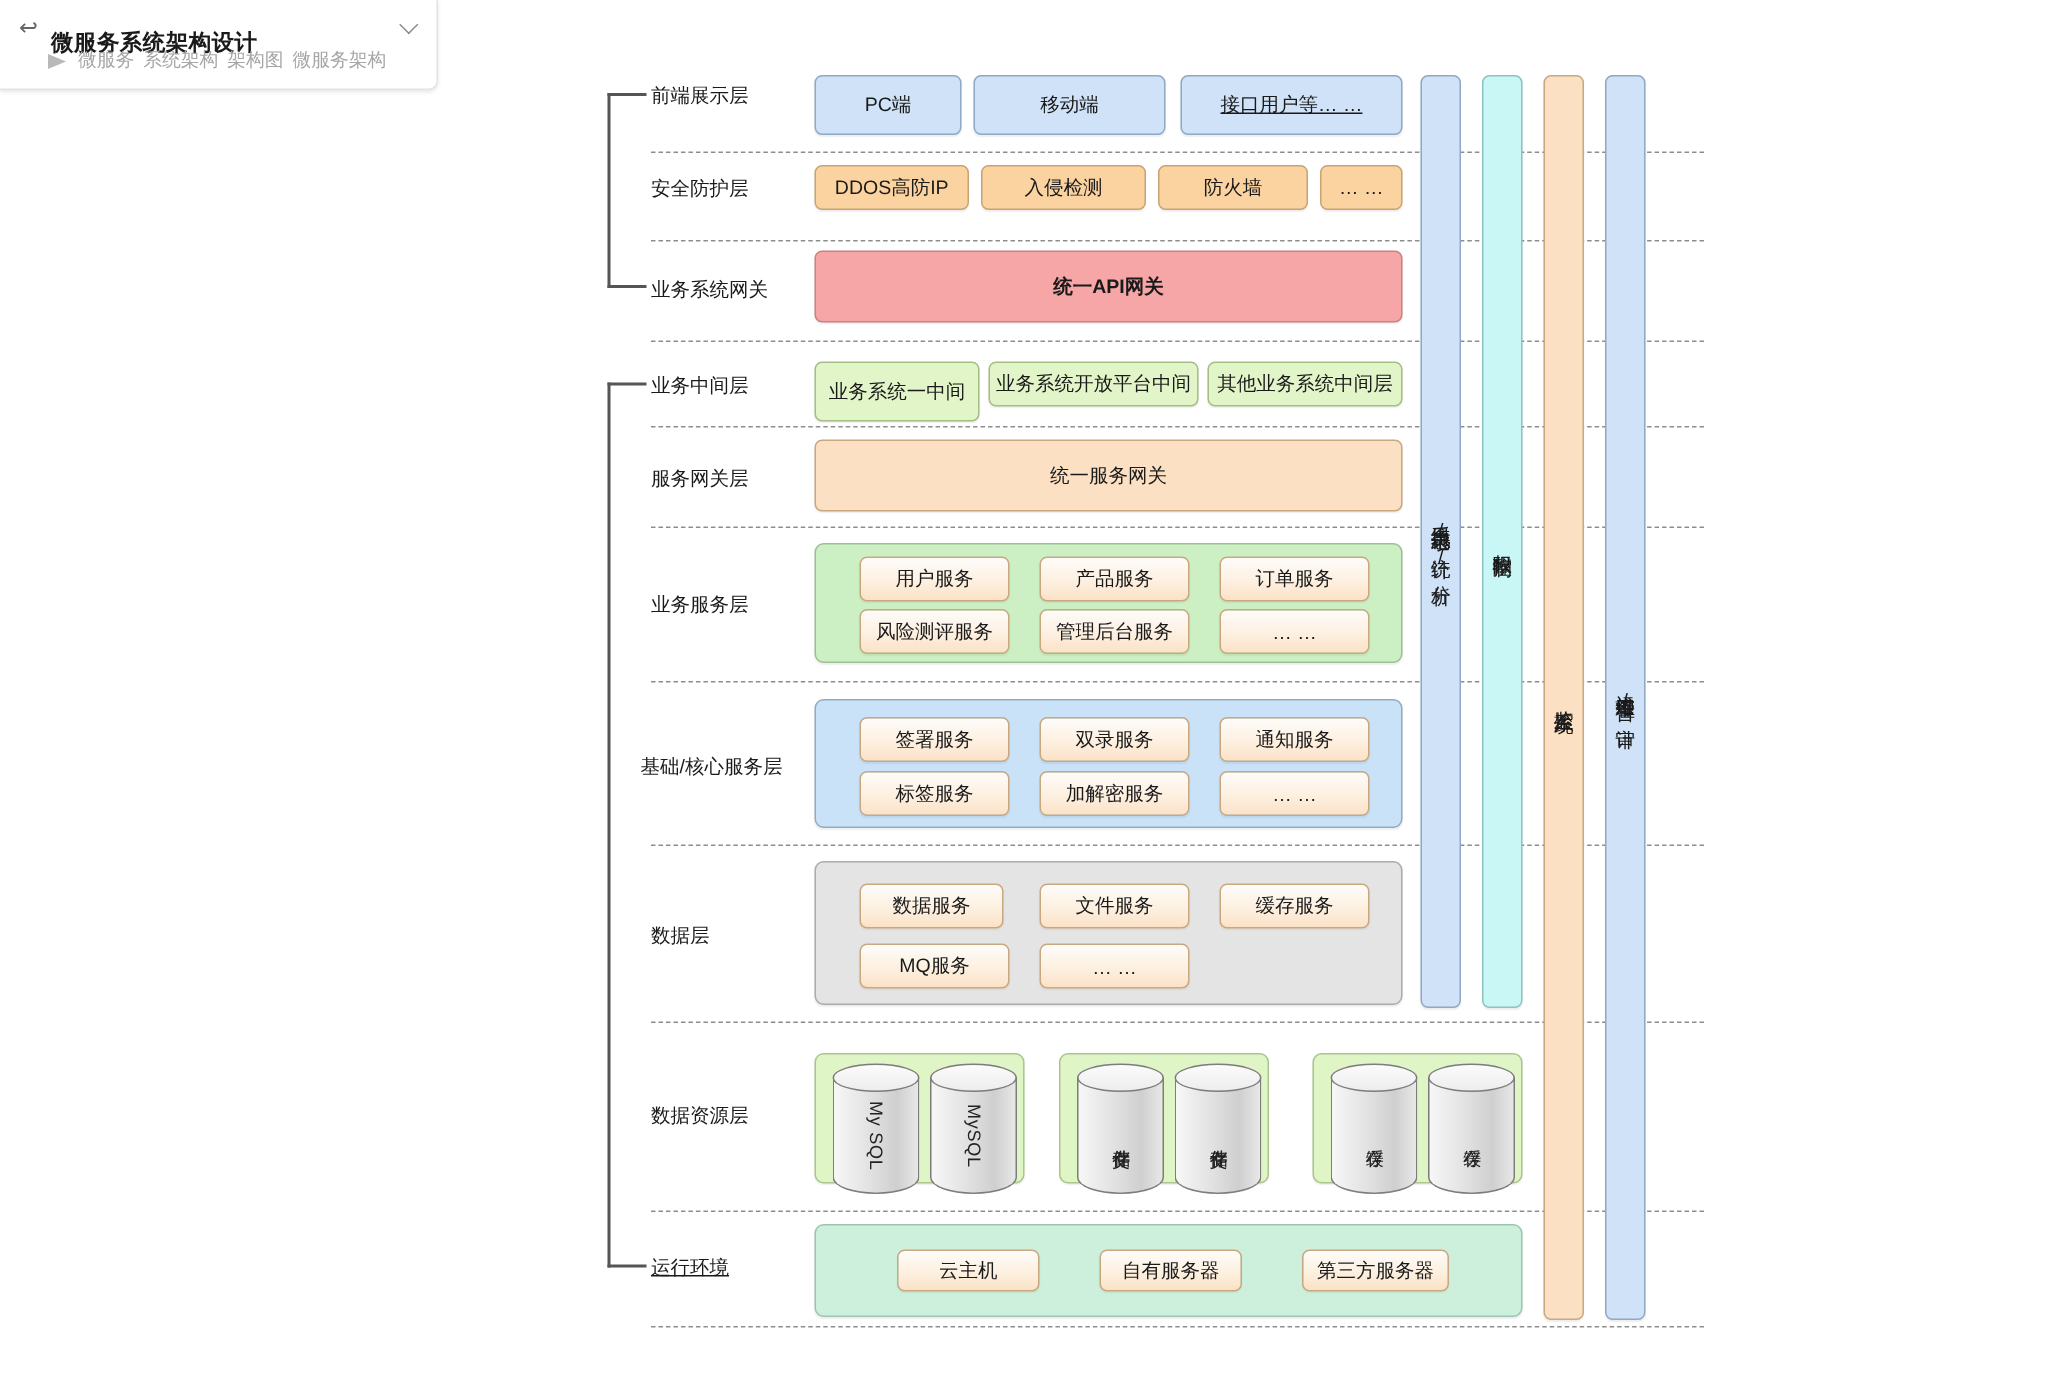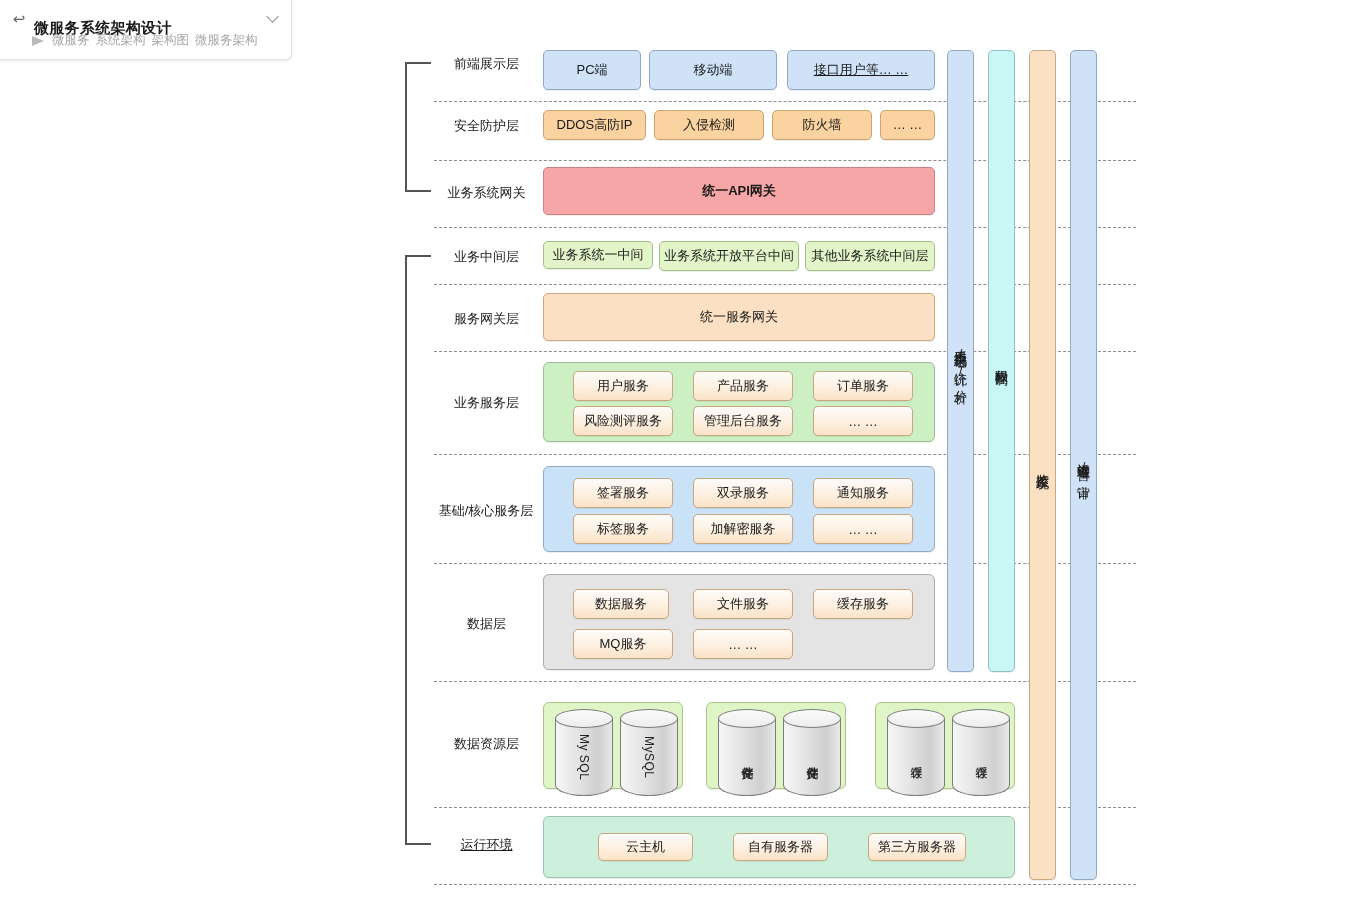--- a/index.html
+++ b/index.html
@@ -62,21 +62,21 @@
   #diagram { position: absolute; left: 0; top: 0; width: 1363px; height: 921px; }
 
   .hr-dash {
     position: absolute; left: 434px; width: 702px; height: 0;
     border-top: 1.3px dashed #8d8d8d;
   }
 
   .layer-label {
     position: absolute;
     font-size: 13px; color: #1a1a1a;
-    text-align: center; white-space: nowrap;
+    text-align: left; white-space: nowrap;
   }
 
   
   .node {
     position: absolute;
     border: 1px solid #9a9a9a;
     border-radius: 5px;
     display: flex; align-items: center; justify-content: center;
     font-size: 13px; color: #1a1a1a;
     text-align: center; line-height: 1.25;
@@ -194,21 +194,21 @@
   <div class="layer-label" style="left:434px; top:117px; width:105px;">安全防护层</div>
   <div class="node orange" style="left:543px; top:110px; width:103px; height:30px;">DDOS高防IP</div>
   <div class="node orange" style="left:654px; top:110px; width:110px; height:30px;">入侵检测</div>
   <div class="node orange" style="left:772px; top:110px; width:100px; height:30px;">防火墙</div>
   <div class="node orange" style="left:880px; top:110px; width:55px;  height:30px;">… …</div>
 
   <div class="layer-label" style="left:434px; top:184px; width:105px;">业务系统网关</div>
   <div class="node red" style="left:543px; top:167px; width:392px; height:48px;font-weight:bold;">统一API网关</div>
 
   <div class="layer-label" style="left:434px; top:248px; width:105px;">业务中间层</div>
-  <div class="node lgreen" style="left:543px; top:241px; width:110px; height:28px;">业务系统一中间</div>
+  <div class="node lgreen" style="left:543px; top:241px; width:110px; height:40px;">业务系统一中间</div>
   <div class="node lgreen" style="left:659px; top:241px; width:140px; height:30px;">业务系统开放平台中间</div>
   <div class="node lgreen" style="left:805px; top:241px; width:130px; height:30px;">其他业务系统中间层</div>
 
   <div class="layer-label" style="left:434px; top:310px; width:105px;">服务网关层</div>
   <div class="node peach" style="left:543px; top:293px; width:392px; height:48px;">统一服务网关</div>
 
   <div class="layer-label" style="left:434px; top:394px; width:105px;">业务服务层</div>
   <div class="node group-green" style="left:543px; top:362px; width:392px; height:80px; border-radius:6px;"></div>
   <div class="chip" style="left:573px; top:371px; width:100px; height:30px;">用户服务</div>
   <div class="chip" style="left:693px; top:371px; width:100px; height:30px;">产品服务</div>

